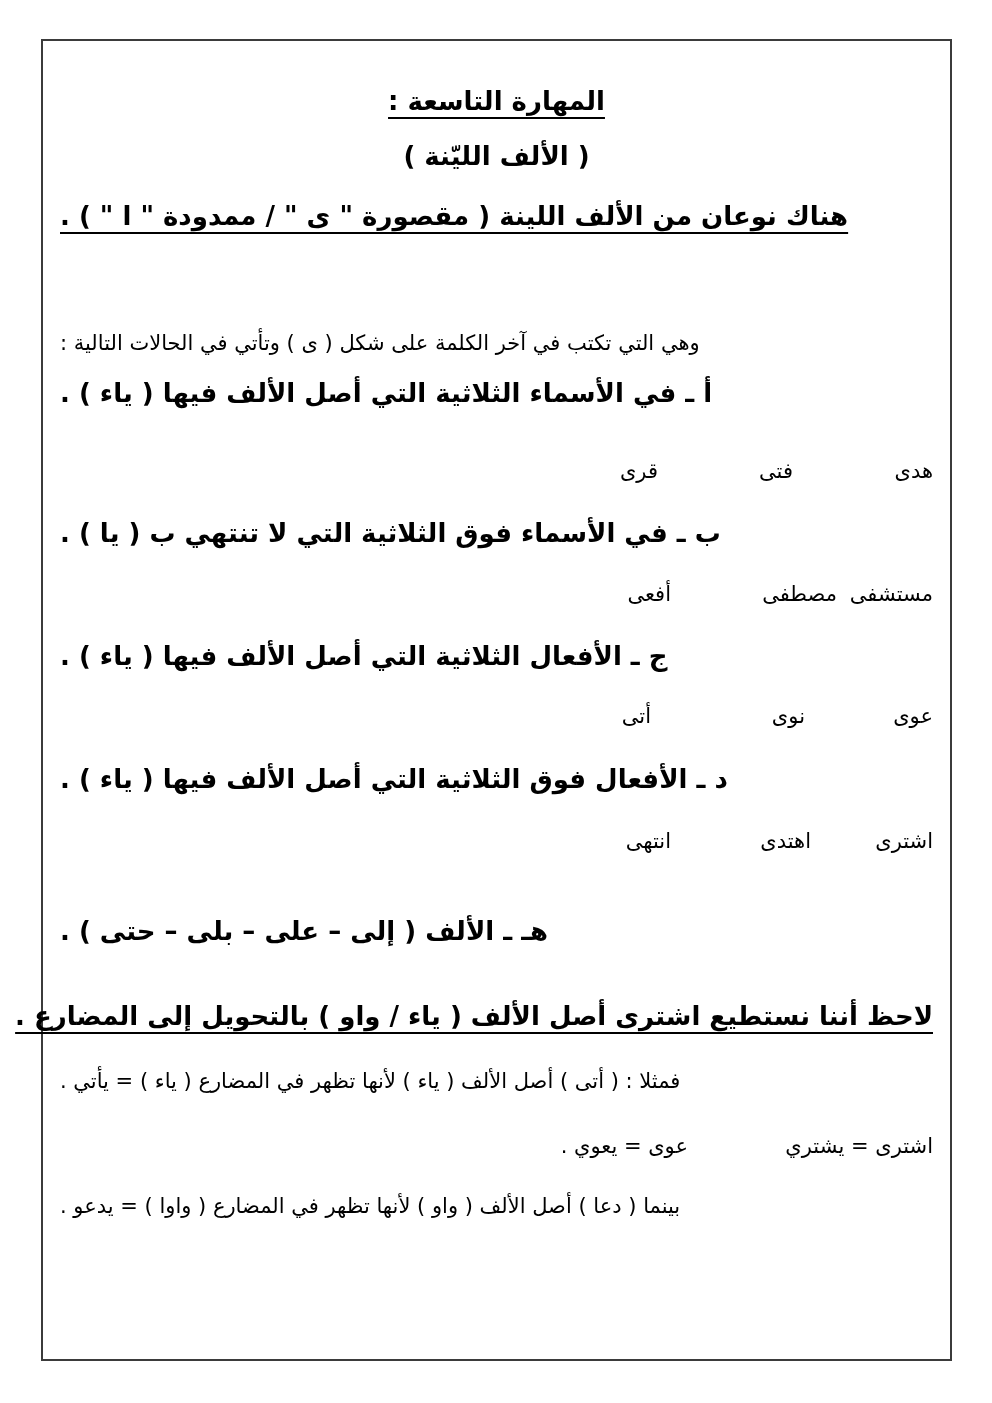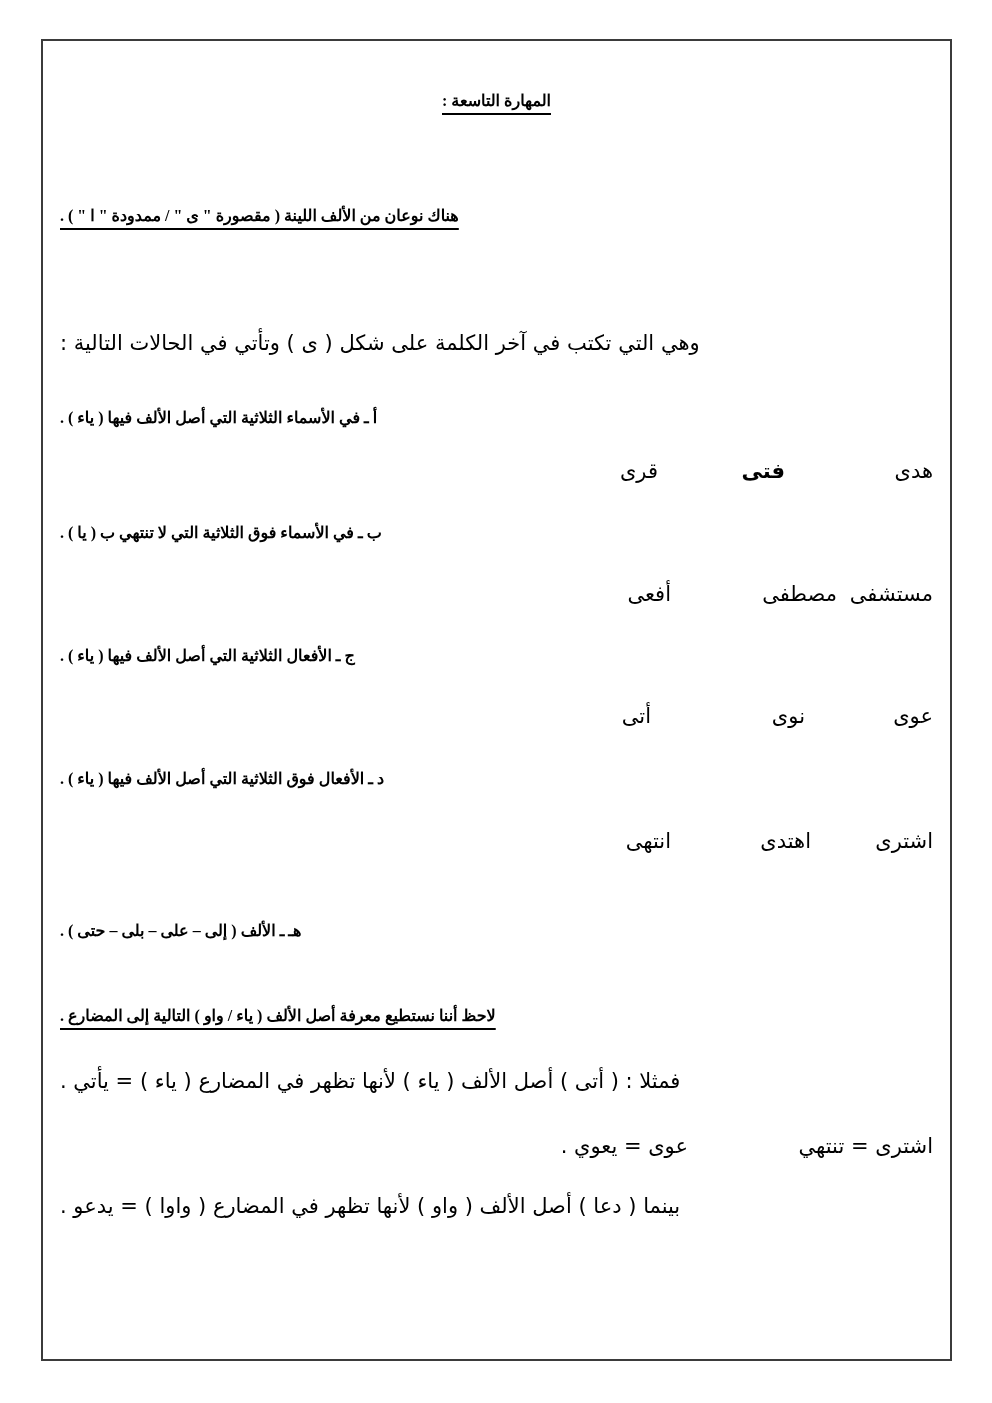--- a/index.html
+++ b/index.html
@@ -17,61 +17,62 @@
   }
   .frame{
     position:absolute;left:41px;top:39px;width:907px;height:1318px;
     border:2px solid #3b3b3b;background:#ffffff;
   }
   .line{
     position:absolute;right:17px;left:17px;
     font-size:21px;line-height:32px;
     text-align:left;white-space:nowrap;
   }
-  .bold{font-weight:bold;font-size:16px;font-family:Liberation Serif, serif;}
+  .bold{font-weight:bold;font-size:26px;}
   .underline{text-decoration:underline;text-decoration-thickness:2px;text-underline-offset:7px;}
   .center{text-align:center;}
   .exrow{position:absolute;right:17px;left:17px;height:32px;font-size:21px;line-height:32px;}
   .exrow span{position:absolute;top:0;white-space:nowrap;text-align:center;}
   
   .t-title{top:44px;}
   .t-subtitle{top:99px;}
   .t-intro{top:159px;}
   .t-sec1{top:222px;}
   .t-desc{top:286px;}
-  .t-case-a{top:361px;}
+  .t-case-a{top:336px;}
   .t-ex-a{top:414px;}
   .t-case-b{top:476px;}
   .t-ex-b{top:537px;}
   .t-case-c{top:599px;}
   .t-ex-c{top:659px;}
   .t-case-d{top:722px;}
   .t-ex-d{top:784px;}
   .t-case-e{top:874px;}
   .t-note{top:959px;}
   .t-ex1{top:1024px;}
   .t-ex2{top:1089px;}
   .t-ex3{top:1149px;}
   .t-ex4{top:1209px;}
   
   .r0{right:0;}
-  .ra1{right:148px;font-weight:bold;} .ra2{right:275px;}
+  .ra1{right:140px;} .ra2{right:275px;}
   .rb1{right:96px;margin-left:48px;}  .rb2{right:262px;}
   .rc1{right:128px;} .rc2{right:282px;}
   .rd1{right:122px;} .rd2{right:262px;}
   .re1{right:245px;}
 </style>
 </head>
 <body>
 
 <div class="sheet">
   <div class="frame">
 
     <div class="line bold underline center t-title">المهارة التاسعة :</div>
 
+    <div class="line bold center t-subtitle">( الألف الليّنة )</div>
 
     <div class="line bold underline t-intro">هناك نوعان من الألف اللينة ( مقصورة " ى "  /  ممدودة " ا " ) .</div>
 
 
     <div class="line t-desc">وهي التي تكتب في آخر الكلمة على شكل ( ى ) وتأتي في الحالات التالية :</div>
 
     <div class="line bold t-case-a">أ ـ في الأسماء الثلاثية التي أصل الألف فيها ( ياء ) .</div>
     <div class="exrow t-ex-a">
       <span class="r0">هدى</span>
       <span class="ra1">فتى</span>
@@ -94,26 +95,26 @@
 
     <div class="line bold t-case-d">د ـ الأفعال فوق الثلاثية التي أصل الألف فيها ( ياء ) .</div>
     <div class="exrow t-ex-d">
       <span class="r0">اشترى</span>
       <span class="rd1">اهتدى</span>
       <span class="rd2">انتهى</span>
     </div>
 
     <div class="line bold t-case-e">هـ ـ الألف ( إلى – على – بلى – حتى ) .</div>
 
-    <div class="line bold underline t-note">لاحظ أننا نستطيع معرفة أصل الألف ( ياء / واو )  التالية إلى المضارع .</div>
+    <div class="line bold underline t-note">لاحظ أننا نستطيع اشترى أصل الألف ( ياء / واو )  بالتحويل إلى المضارع .</div>
 
     <div class="line t-ex1">فمثلا : ( أتى ) أصل الألف ( ياء ) لأنها تظهر في المضارع ( ياء ) = يأتي .</div>
 
     <div class="exrow t-ex2">
-      <span class="r0">اشترى = تنتهي</span>
+      <span class="r0">اشترى = يشتري</span>
       <span class="re1">عوى = يعوي .</span>
     </div>
 
     <div class="line t-ex3">بينما ( دعا ) أصل الألف ( واو ) لأنها تظهر في المضارع ( واوا ) = يدعو .</div>
 
 
   </div>
 </div>
 
 </body></html>

